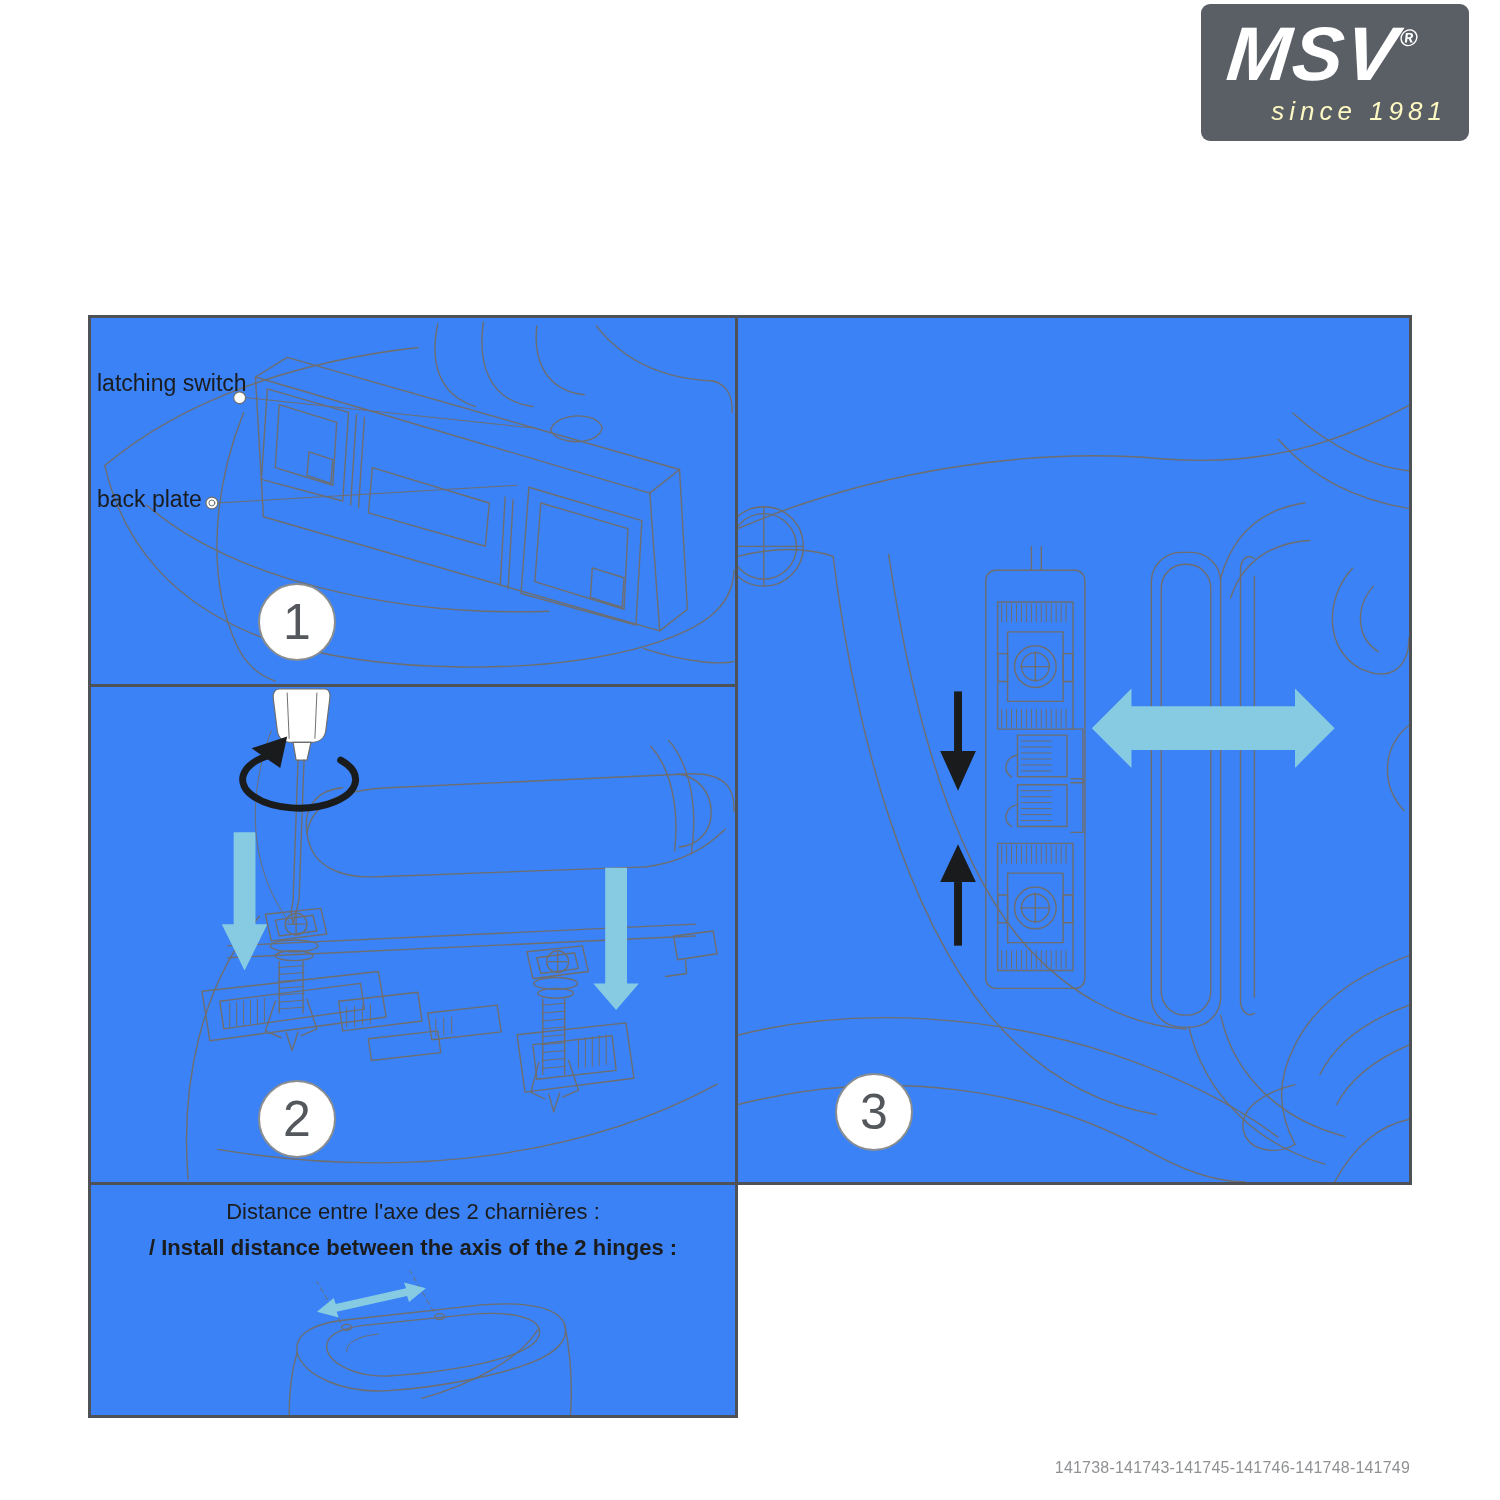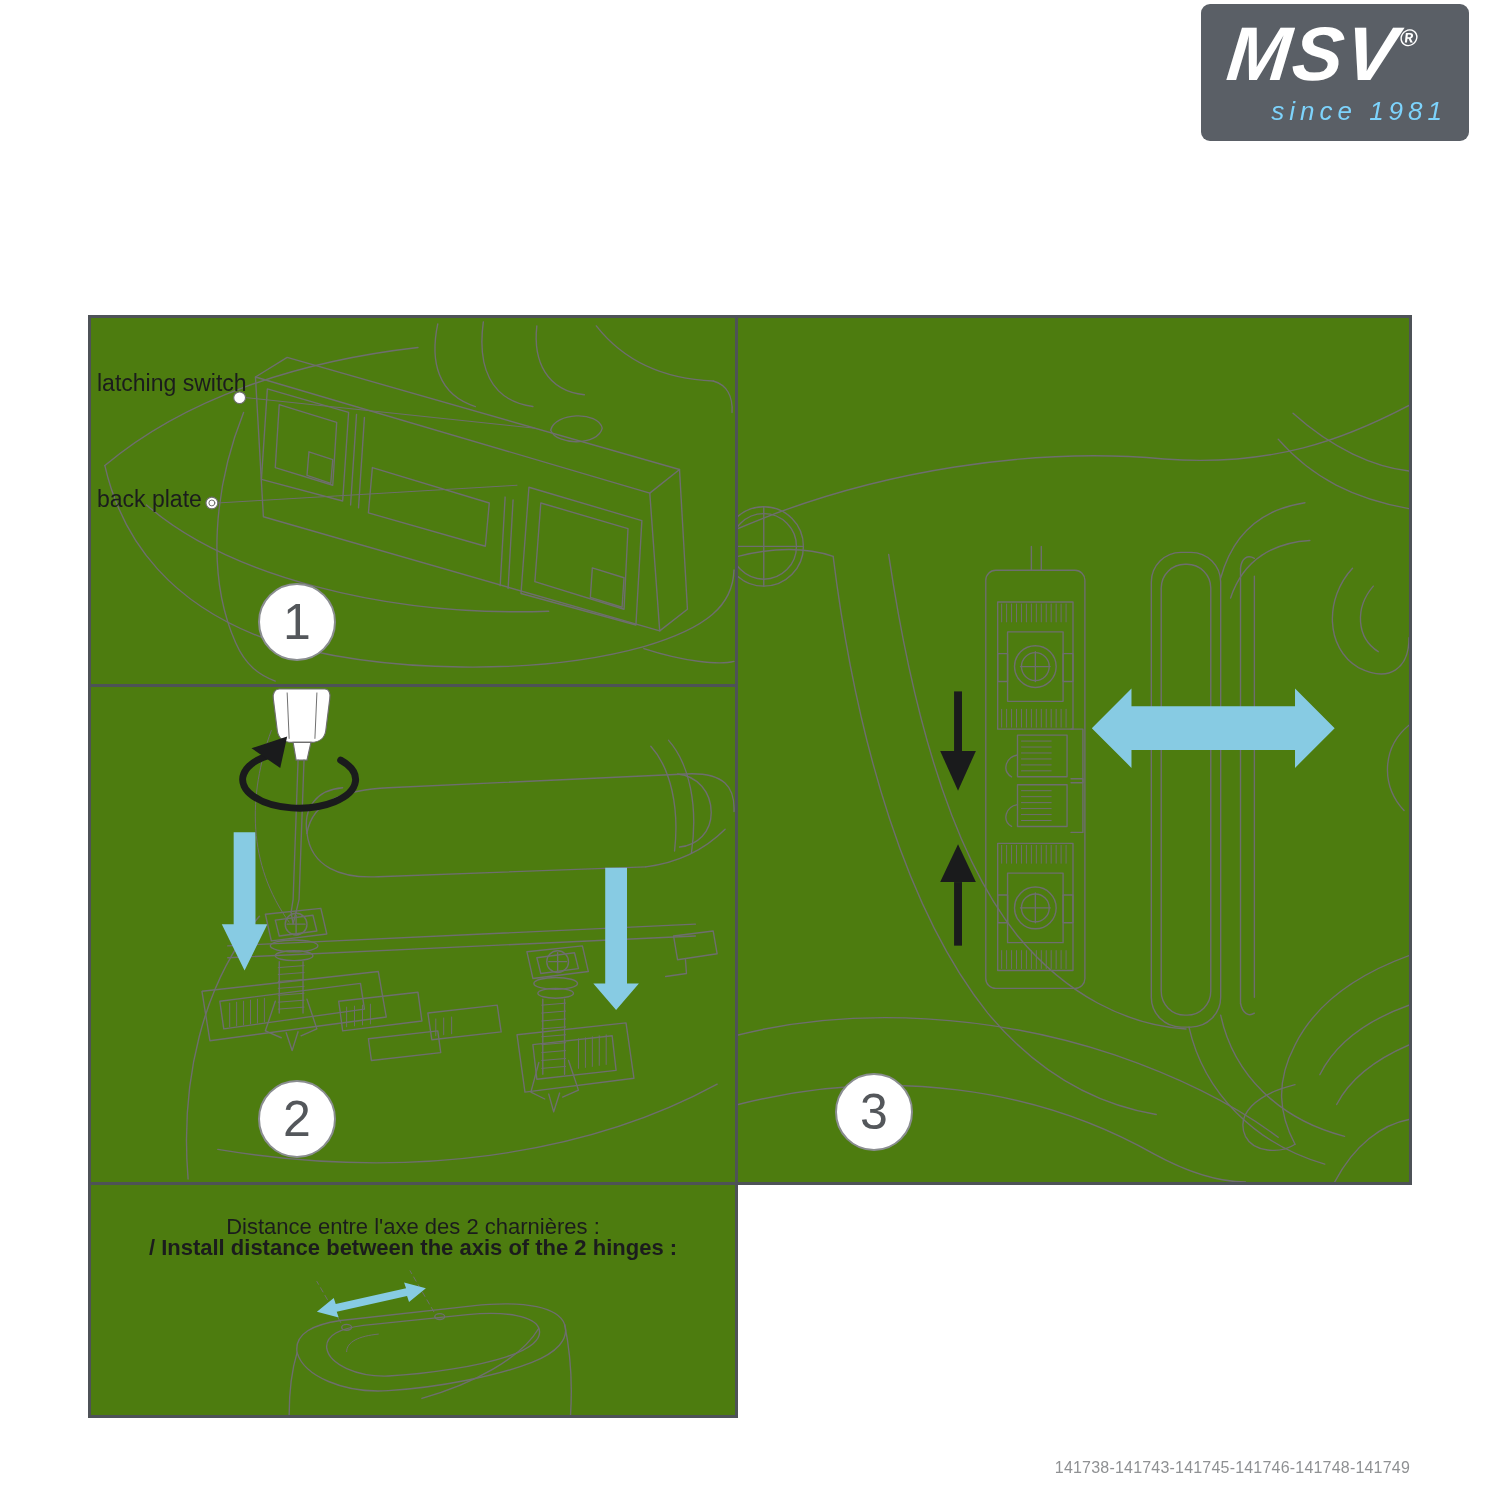--- a/index.html
+++ b/index.html
@@ -6,44 +6,44 @@
   .page{position:relative;width:1500px;height:1500px;background:#fff;overflow:hidden;
         font-family:"Liberation Sans",sans-serif;}
   
   .logo{position:absolute;left:1201px;top:4px;width:268px;height:137px;
         background:var(--logo-bg);border-radius:9px;color:#fff;}
   .logo-brand{position:absolute;left:0;right:26px;top:12px;text-align:center;
         font-size:76px;font-weight:bold;font-style:italic;letter-spacing:2px;line-height:1;
         transform:skewX(-6deg);}
   .logo-reg{font-size:24px;font-style:normal;vertical-align:34px;letter-spacing:0;}
   .logo-tagline{position:absolute;right:22px;top:92px;font-size:26px;font-style:italic;
-        letter-spacing:5px;color:#7dd3fc;}
+        letter-spacing:5px;color:#fef9c3;}
   
   .title{position:absolute;left:0;top:184px;width:100%;text-align:center;
         color:var(--title-gray);font-size:47px;line-height:57px;}
   
-  .panel{position:absolute;border:3px solid var(--border-gray);box-sizing:border-box;background:#4d7c0f;}
+  .panel{position:absolute;border:3px solid var(--border-gray);box-sizing:border-box;background:#3b82f6;}
   #panel1{left:88px;top:315px;width:650px;height:372px;}
   #panel2{left:88px;top:684px;width:650px;height:501px;}
   #panel3{left:735px;top:315px;width:677px;height:870px;z-index:1;}
   #panel4{left:88px;top:1182px;width:650px;height:236px;z-index:2;}
   .panel svg{position:absolute;left:0;top:0;width:100%;height:100%;}
   .panel-label{position:absolute;font-size:23px;color:#1b1c1d;white-space:nowrap;}
   #lbl-latching{left:6px;top:52px;}
   #lbl-backplate{left:6px;top:168px;}
   
   .badge{position:absolute;width:74px;height:74px;border:2px solid #8a8d90;border-radius:50%;
         background:#fff;color:#54575b;font-size:50px;display:flex;align-items:center;
         justify-content:center;z-index:6;}
   #badge1{left:258px;top:583px;}
   #badge2{left:258px;top:1080px;}
   #badge3{left:835px;top:1073px;}
   
   .dist-line{position:absolute;left:0;width:100%;text-align:center;color:#1b1c1d;}
-  #dist1{top:29px;font-size:22px;}
+  #dist1{top:14px;font-size:22px;}
   #dist2{top:50px;font-size:22px;font-weight:bold;}
   #dist3{top:86px;font-size:37px;}
   
   .footer{position:absolute;top:1459px;right:90px;font-size:16px;color:var(--footer-gray);
         letter-spacing:0.2px;}
   
   .ln{fill:none;stroke:var(--line);stroke-width:1.4;stroke-linecap:round;stroke-linejoin:round;}
   .lt{fill:none;stroke:var(--line);stroke-width:1;stroke-linecap:round;}
   .wh{fill:#fff;stroke:var(--line);stroke-width:1.2;}
   .blk{fill:var(--ink);stroke:none;}

